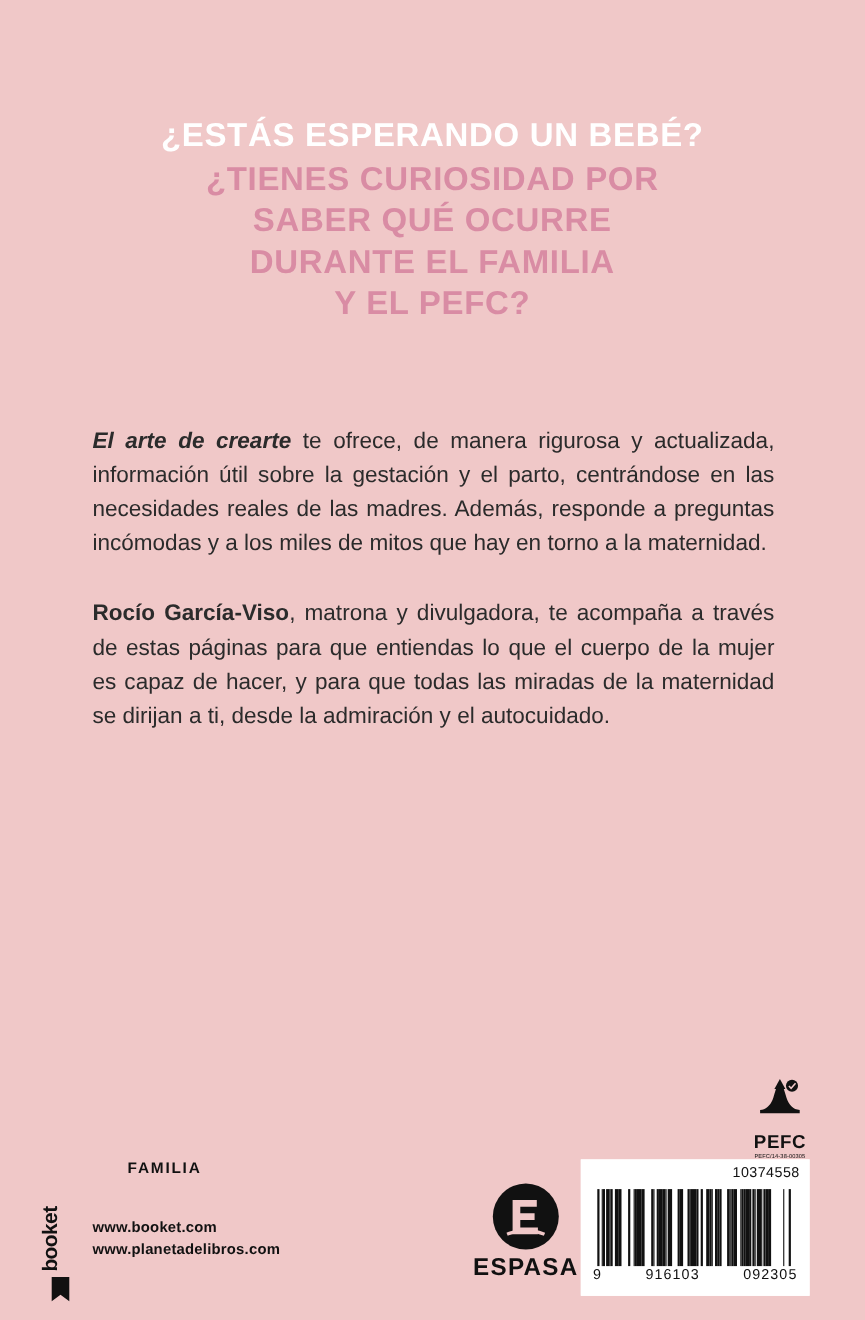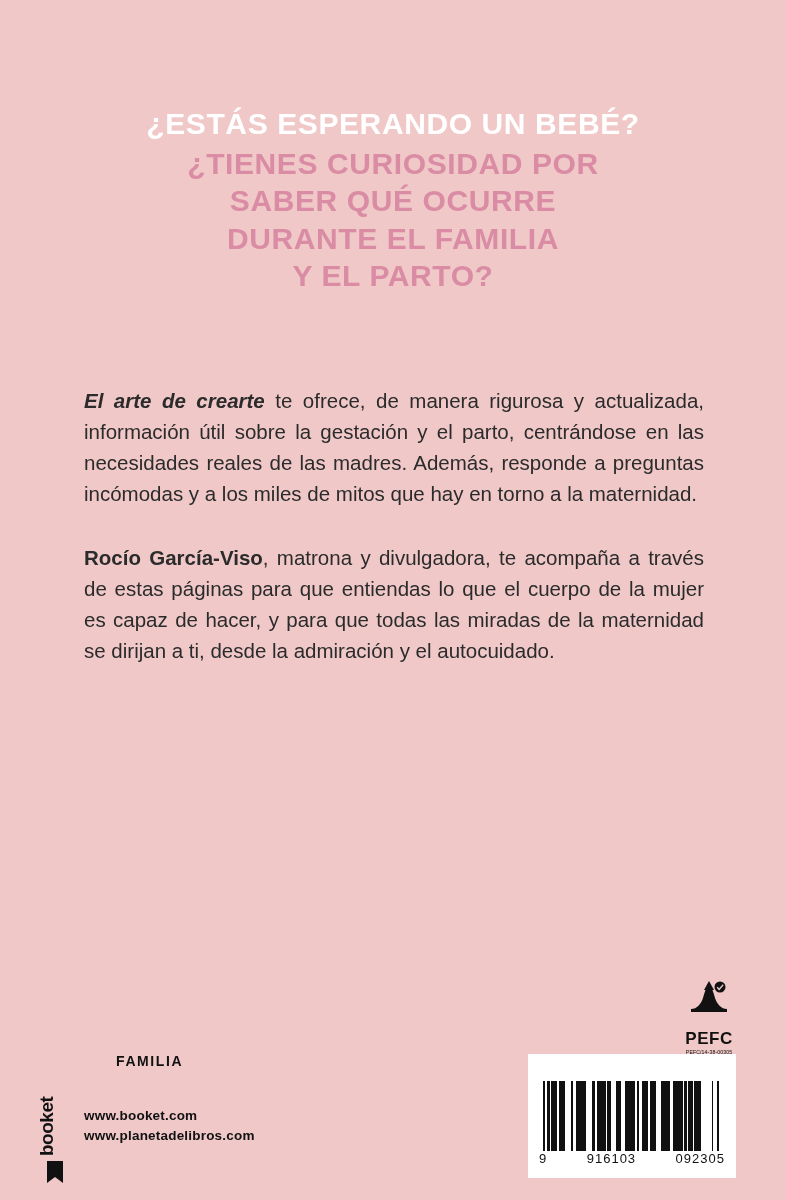--- a/index.html
+++ b/index.html
@@ -213,21 +213,21 @@
 </head>
 <body>
 
 <div class="page">
 
   <div class="headline">
     <span class="line line-1">¿ESTÁS ESPERANDO UN BEBÉ?</span>
     <span class="line line-q">¿TIENES CURIOSIDAD POR</span>
     <span class="line line-q">SABER QUÉ OCURRE</span>
     <span class="line line-q">DURANTE EL FAMILIA</span>
-    <span class="line line-q">Y EL PARTO?</span>
+    <span class="line line-q">Y EL PEFC?</span>
   </div>
 
   <div class="body-copy">
     <p><span class="title-italic">El arte de crearte</span><span> te ofrece, de manera rigurosa y actualizada, información útil sobre la gestación y el parto, centrándose en las necesidades reales de las madres. Además, responde a preguntas incómodas y a los miles de mitos que hay en torno a la maternidad.</span></p>
     <p><span class="author-bold">Rocío García-Viso</span><span>, matrona y divulgadora, te acompaña a través de estas páginas para que entiendas lo que el cuerpo de la mujer es capaz de hacer, y para que todas las miradas de la maternidad se dirijan a ti, desde la admiración y el autocuidado.</span></p>
   </div>
 
   <div class="pefc">
     <div class="tree-box">
       <svg viewBox="0 0 40 36" width="40" height="36" aria-hidden="true">
@@ -235,20 +235,21 @@
         <path d="M20 3 L25 12 L15 12 Z" fill="#111"></path>
         <circle cx="31" cy="9" r="5.5" fill="#111"></circle>
         <path d="M28.2 9.2 l2 2.2 l4-4.6" stroke="#f0c8c8" stroke-width="1.4" fill="none"></path>
       </svg>
     </div>
     <div class="pefc-word">PEFC</div>
     <div class="pefc-code">PEFC/14-38-00305</div>
   </div>
 
   <div class="barcode-box">
+    <div class="barcode-top">10374558</div>
     <div class="bars">
         <i style="width: 2px; background: rgb(17, 17, 17); margin-right: 0px;"></i>
         <i style="width: 2px; background: transparent; margin-right: 0px;"></i>
         <i style="width: 2px; background: rgb(17, 17, 17); margin-right: 0px;"></i>
         <i style="width: 2px; background: rgb(17, 17, 17); margin-right: 0px;"></i>
         <i style="width: 1px; background: transparent; margin-right: 0px;"></i>
         <i style="width: 3px; background: rgb(17, 17, 17); margin-right: 0px;"></i>
         <i style="width: 1px; background: rgb(17, 17, 17); margin-right: 0px;"></i>
         <i style="width: 2px; background: rgb(17, 17, 17); margin-right: 0px;"></i>
         <i style="width: 3px; background: transparent; margin-right: 0px;"></i>
@@ -339,20 +340,30 @@
         <i style="width: 2px; background: rgb(17, 17, 17); margin-right: 0px;"></i>
         <i style="width: 2px; background: transparent; margin-right: 0px;"></i>
       </div>
     <div class="barcode-digits">
       <span>9</span>
       <span>916103</span>
       <span>092305</span>
     </div>
   </div>
 
+  <div class="espasa">
+    <div class="mark">
+      <svg viewBox="0 0 62 62" width="62" height="62" aria-hidden="true">
+        <circle cx="31" cy="31" r="30" fill="#111"></circle>
+        <path d="M19 16 h22 v6 h-15 v6 h13 v6 h-13 v7 h16 v6 h-23 z" fill="#f0c8c8"></path>
+        <path d="M14 47 q17 -7 34 0" stroke="#f0c8c8" stroke-width="3" fill="none"></path>
+      </svg>
+    </div>
+    <div class="word">ESPASA</div>
+  </div>
 
   <div class="familia">FAMILIA</div>
 
   <div class="booket">
     <div class="bword">booket</div>
     <div class="bmark">
       <svg viewBox="0 0 18 24" width="18" height="24" aria-hidden="true">
         <path d="M1 1 h16 v22 l-8 -6 l-8 6 z" fill="#111"></path>
       </svg>
     </div>

